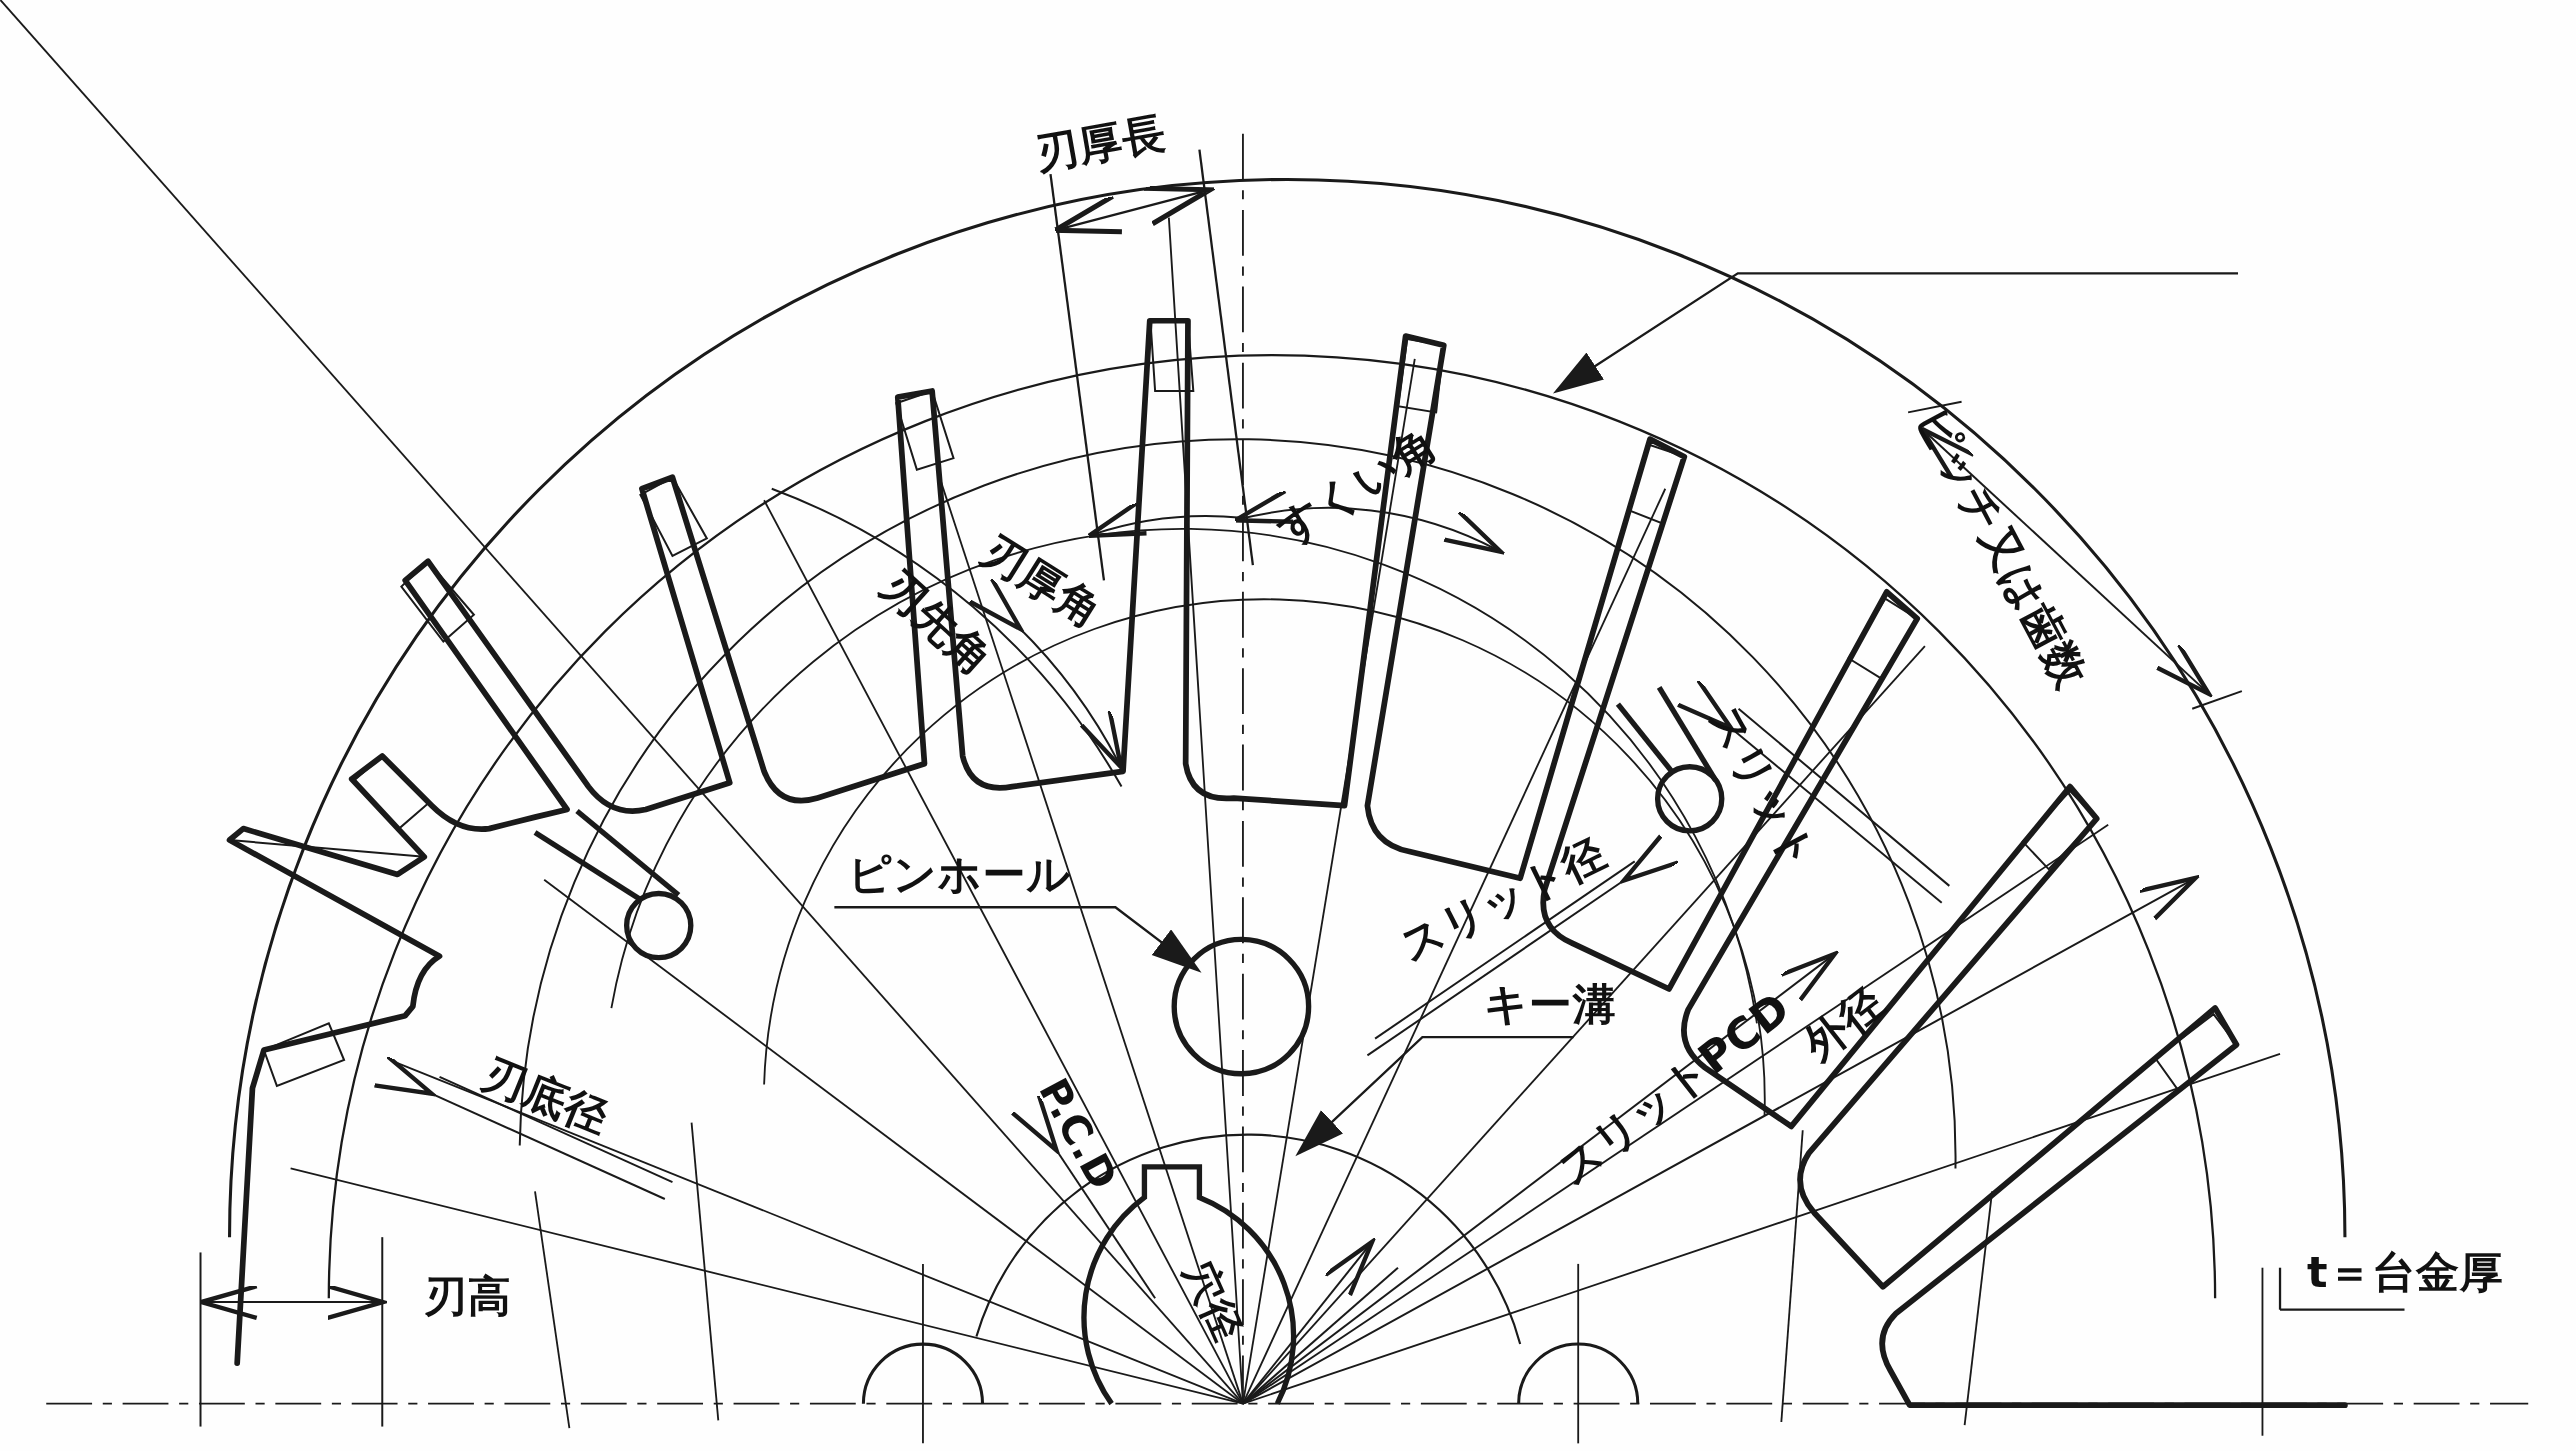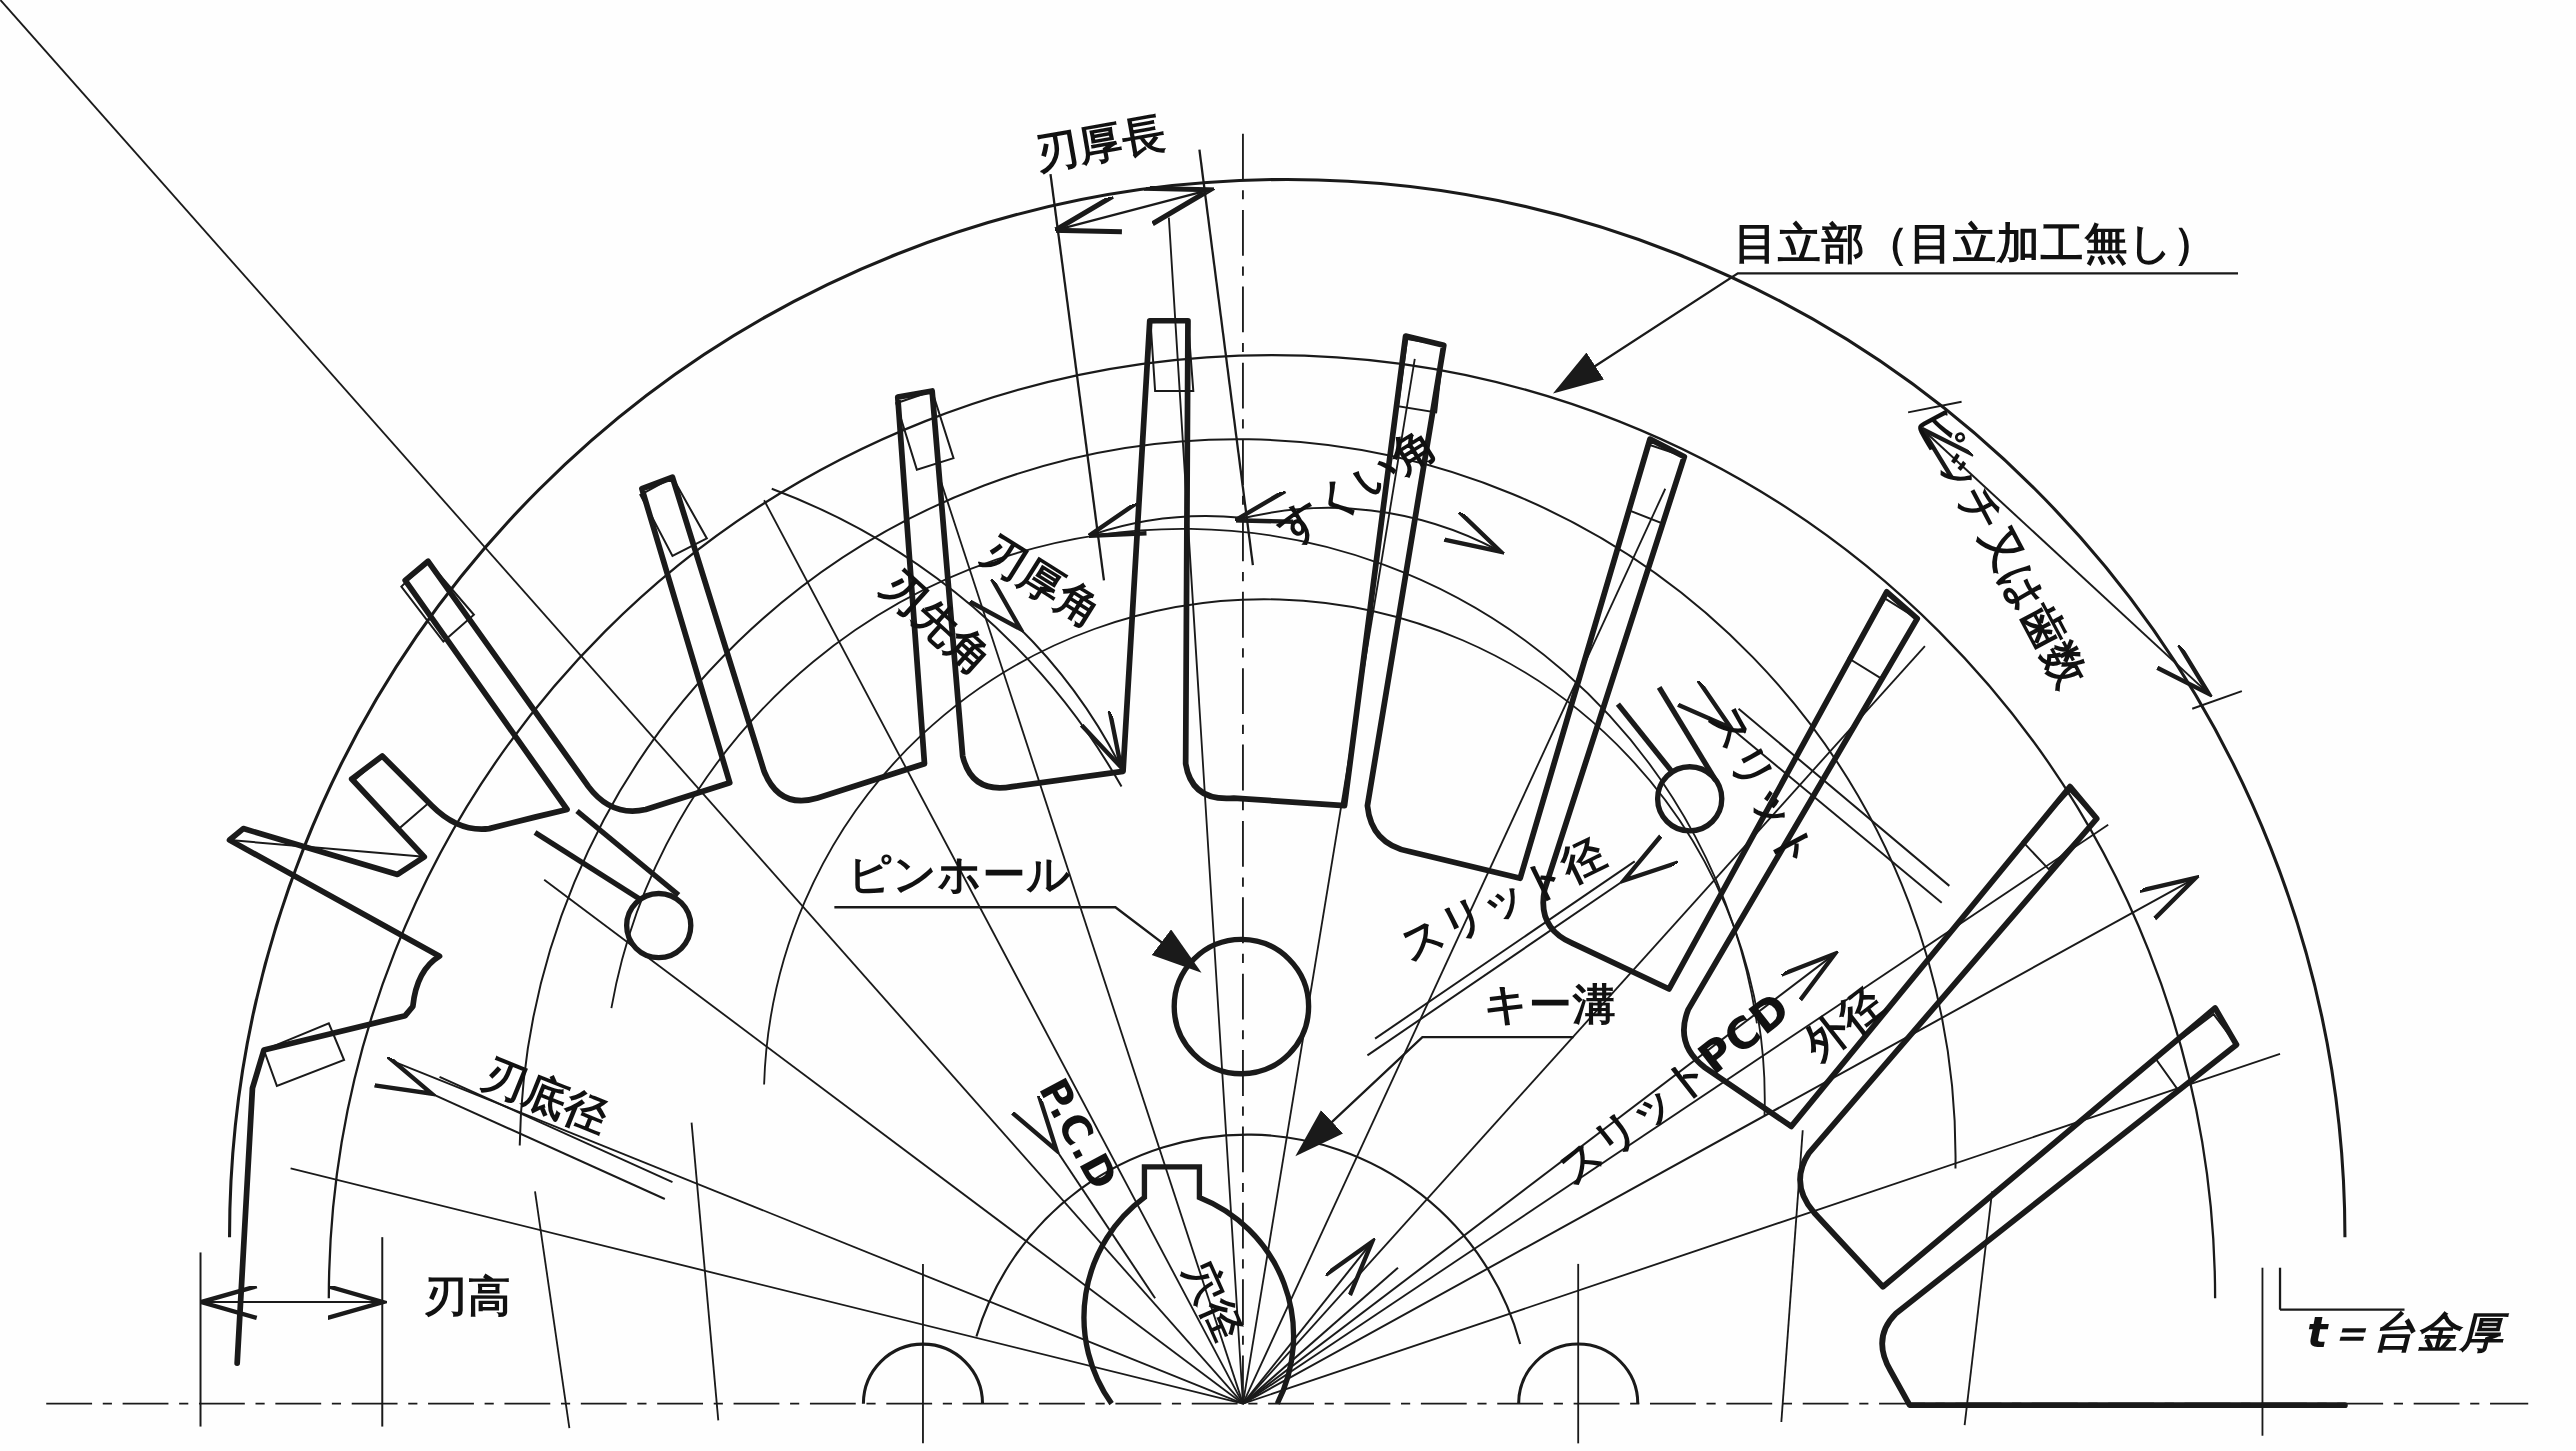--- a/index.html
+++ b/index.html
@@ -279,21 +279,20 @@
       <line x1="700" y1="1560" x2="745" y2="1870"></line>
       <line x1="905" y1="1470" x2="940" y2="1860"></line>
       <line x1="2360" y1="1480" x2="2332" y2="1862"></line>
       <line x1="2608" y1="1560" x2="2572" y2="1866"></line>
       <line x1="2962" y1="1660" x2="2962" y2="1880"></line>
     </g>
   </svg>
 
   <div class="lbl sz-a" style="left:1035px;top:115px;transform:rotate(-10deg);">刃厚長</div>
 
-  <div class="lbl sz-a" style="left:1734px;top:215px;">目立部（目立加工無し）</div>
 
   <div class="lbl sz-a" style="left:1268px;top:458px;transform:rotate(-32deg);">すくい角</div>
 
   <div class="lbl sz-a" style="left:976px;top:553px;transform:rotate(32deg);">刃厚角</div>
 
   <div class="lbl sz-a" style="left:871px;top:594px;transform:rotate(42deg);">刃先角</div>
 
   <div class="lbl sz-a" style="left:1954px;top:397px;transform:rotate(62deg);transform-origin:left top;">ピッチ又は歯数</div>
 
   <div class="lbl sz-a" style="left:1746px;top:695px;transform:rotate(62deg);transform-origin:left top;">スリット</div>
@@ -309,16 +308,16 @@
   <div class="lbl sz-a" style="left:1534px;top:1060px;transform:rotate(-38deg);">スリットPCD</div>
 
   <div class="lbl sz-a" style="left:1801px;top:995px;transform:rotate(-38deg);">外径</div>
 
   <div class="lbl sz-a" style="left:480px;top:1068px;transform:rotate(22deg);">刃底径</div>
 
   <div class="lbl sz-a" style="left:424px;top:1268px;">刃高</div>
 
   <div class="lbl sz-b" style="left:1222px;top:1253px;transform:rotate(66deg);transform-origin:left top;">穴径</div>
 
-  <div class="lbl sz-a" style="left:2307px;top:1304px;font-style:italic;">t＝台金厚</div>
+  <div class="lbl sz-a" style="left:2307px;top:1244px;">t＝台金厚</div>
 
 </div>
 
 
 </body></html>

